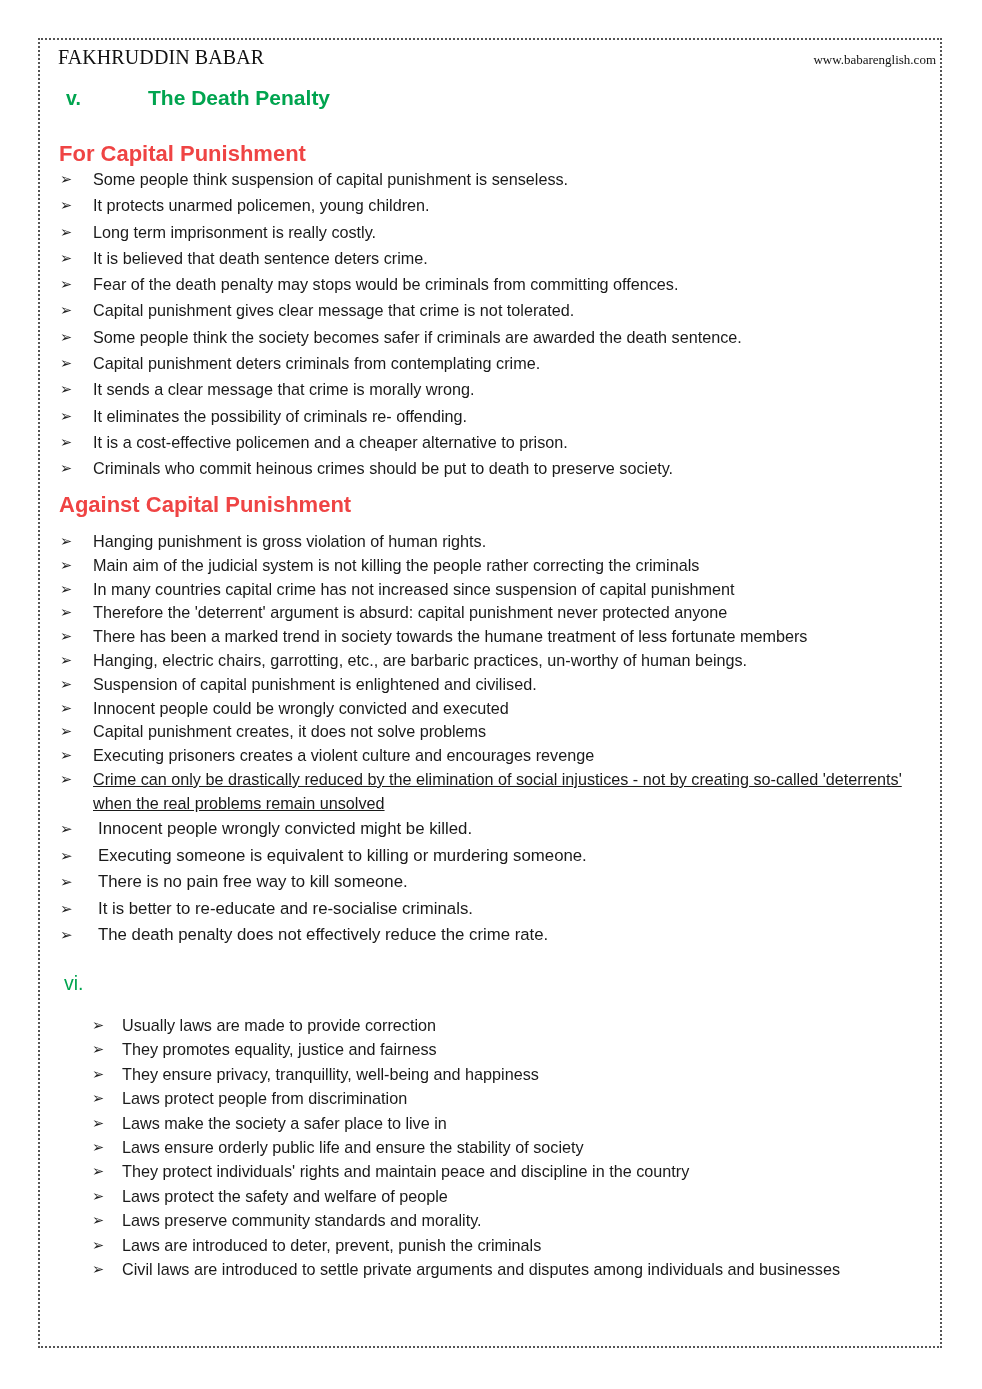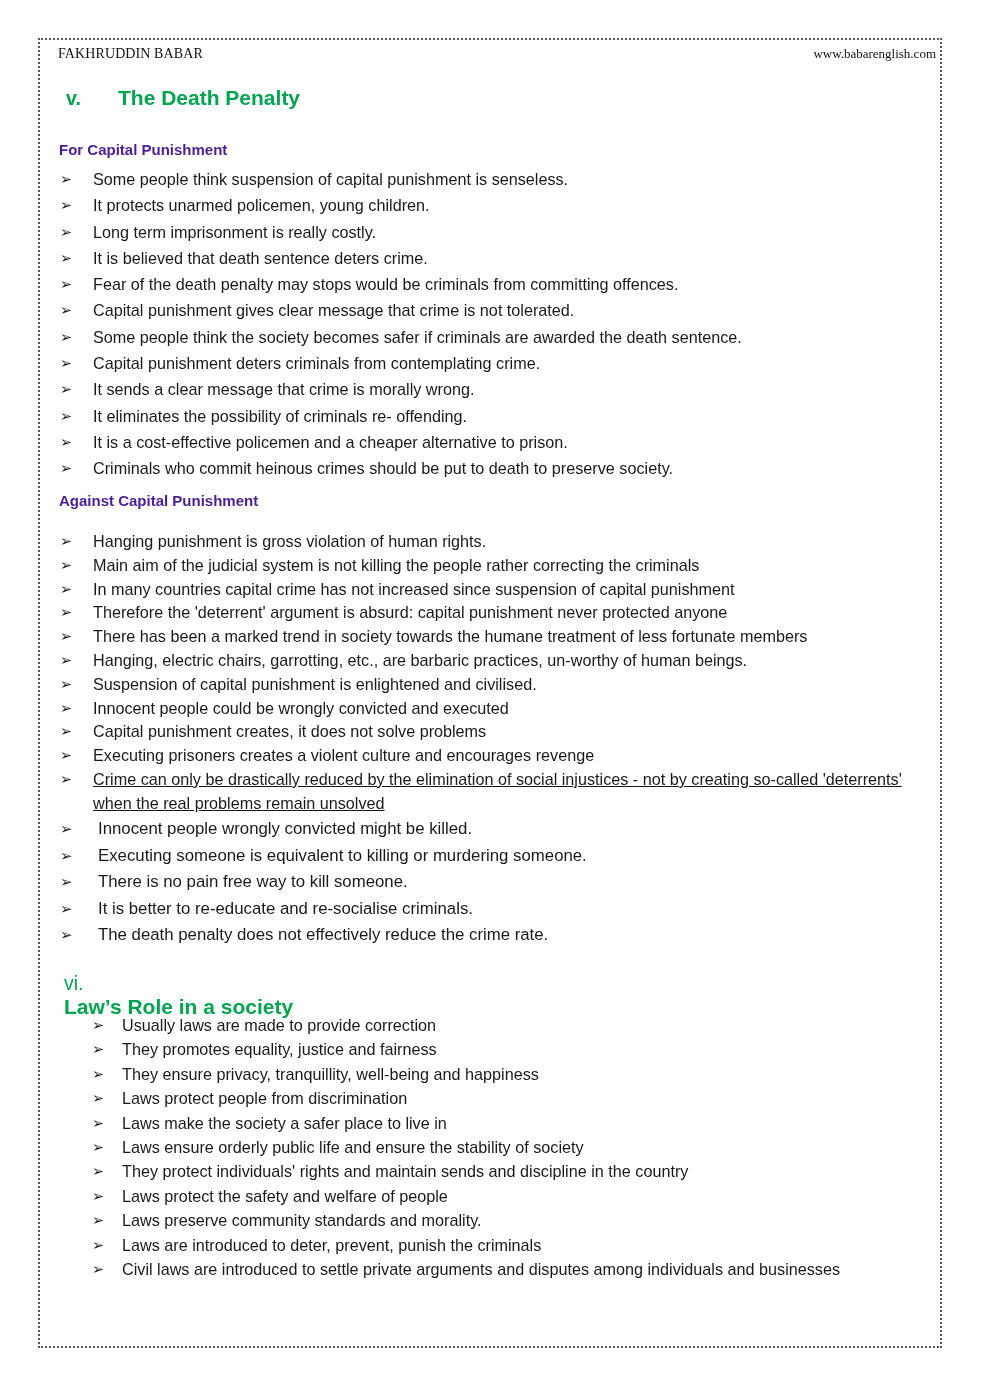--- a/index.html
+++ b/index.html
@@ -30,21 +30,21 @@
     position: absolute;
     left: 58px;
     top: 46px;
     width: 880px;
     display: flex;
     justify-content: space-between;
     align-items: baseline;
     font-family: "Liberation Serif", serif;
   }
   .header-left {
-    font-size: 14px;
+    font-size: 20px;
     letter-spacing: 0.1px;
     color: #111111;
     white-space: nowrap;
   }
   .header-right {
     font-size: 13px;
     color: #111111;
     white-space: nowrap;
     padding-right: 2px;
   }
@@ -59,32 +59,33 @@
     color: #00A44F;
     white-space: nowrap;
   }
   .section-heading .numeral {
     display: inline-block;
     width: 52px;
     font-size: 19.5px;
   }
   .section-heading .heading-text {
     font-size: 21px;
+    margin-left: 30px;
   }
 
   #heading-death-penalty { left: 66px; top: 86px; }
   #heading-law-role     { left: 64px; top: 972px; flex-direction: column; }
   #heading-law-role .numeral { width: 56px; font-weight: normal; }
 
   
   .sub-heading {
     position: absolute;
     font-weight: bold;
-    font-size: 15px;
-    color: #4c1d95;
+    font-size: 22px;
+    color: #ef4444;
     white-space: nowrap;
   }
   #sub-for     { left: 59px; top: 141px; }
   #sub-against { left: 59px; top: 492px; }
 
   
   .bullet-list {
     position: absolute;
     margin: 0;
     padding: 0;
@@ -289,21 +290,20 @@
     <span class="bullet-text">It is better to re-educate and re-socialise criminals.</span>
   </li>
   <li class="bullet-item">
     <span class="bullet-glyph">➢</span>
     <span class="bullet-text">The death penalty does not effectively reduce the crime rate.</span>
   </li>
 </ul>
 
 <div class="section-heading" id="heading-law-role">
   <span class="numeral">vi.</span>
-  <span class="heading-text">Law’s Role in a society</span>
 </div>
 
 <ul class="bullet-list" id="list-law">
   <li class="bullet-item">
     <span class="bullet-glyph">➢</span>
     <span class="bullet-text">Usually laws are made to provide correction</span>
   </li>
   <li class="bullet-item">
     <span class="bullet-glyph">➢</span>
     <span class="bullet-text">They promotes equality, justice and fairness</span>
@@ -319,21 +319,21 @@
   <li class="bullet-item">
     <span class="bullet-glyph">➢</span>
     <span class="bullet-text">Laws make the society a safer place to live in</span>
   </li>
   <li class="bullet-item">
     <span class="bullet-glyph">➢</span>
     <span class="bullet-text">Laws ensure orderly public life and ensure the stability of society</span>
   </li>
   <li class="bullet-item">
     <span class="bullet-glyph">➢</span>
-    <span class="bullet-text">They protect individuals' rights and maintain sends and discipline in the country</span>
+    <span class="bullet-text">They protect individuals' rights and maintain peace and discipline in the country</span>
   </li>
   <li class="bullet-item">
     <span class="bullet-glyph">➢</span>
     <span class="bullet-text">Laws protect the safety and welfare of people</span>
   </li>
   <li class="bullet-item">
     <span class="bullet-glyph">➢</span>
     <span class="bullet-text">Laws preserve community standards and morality.</span>
   </li>
   <li class="bullet-item">

